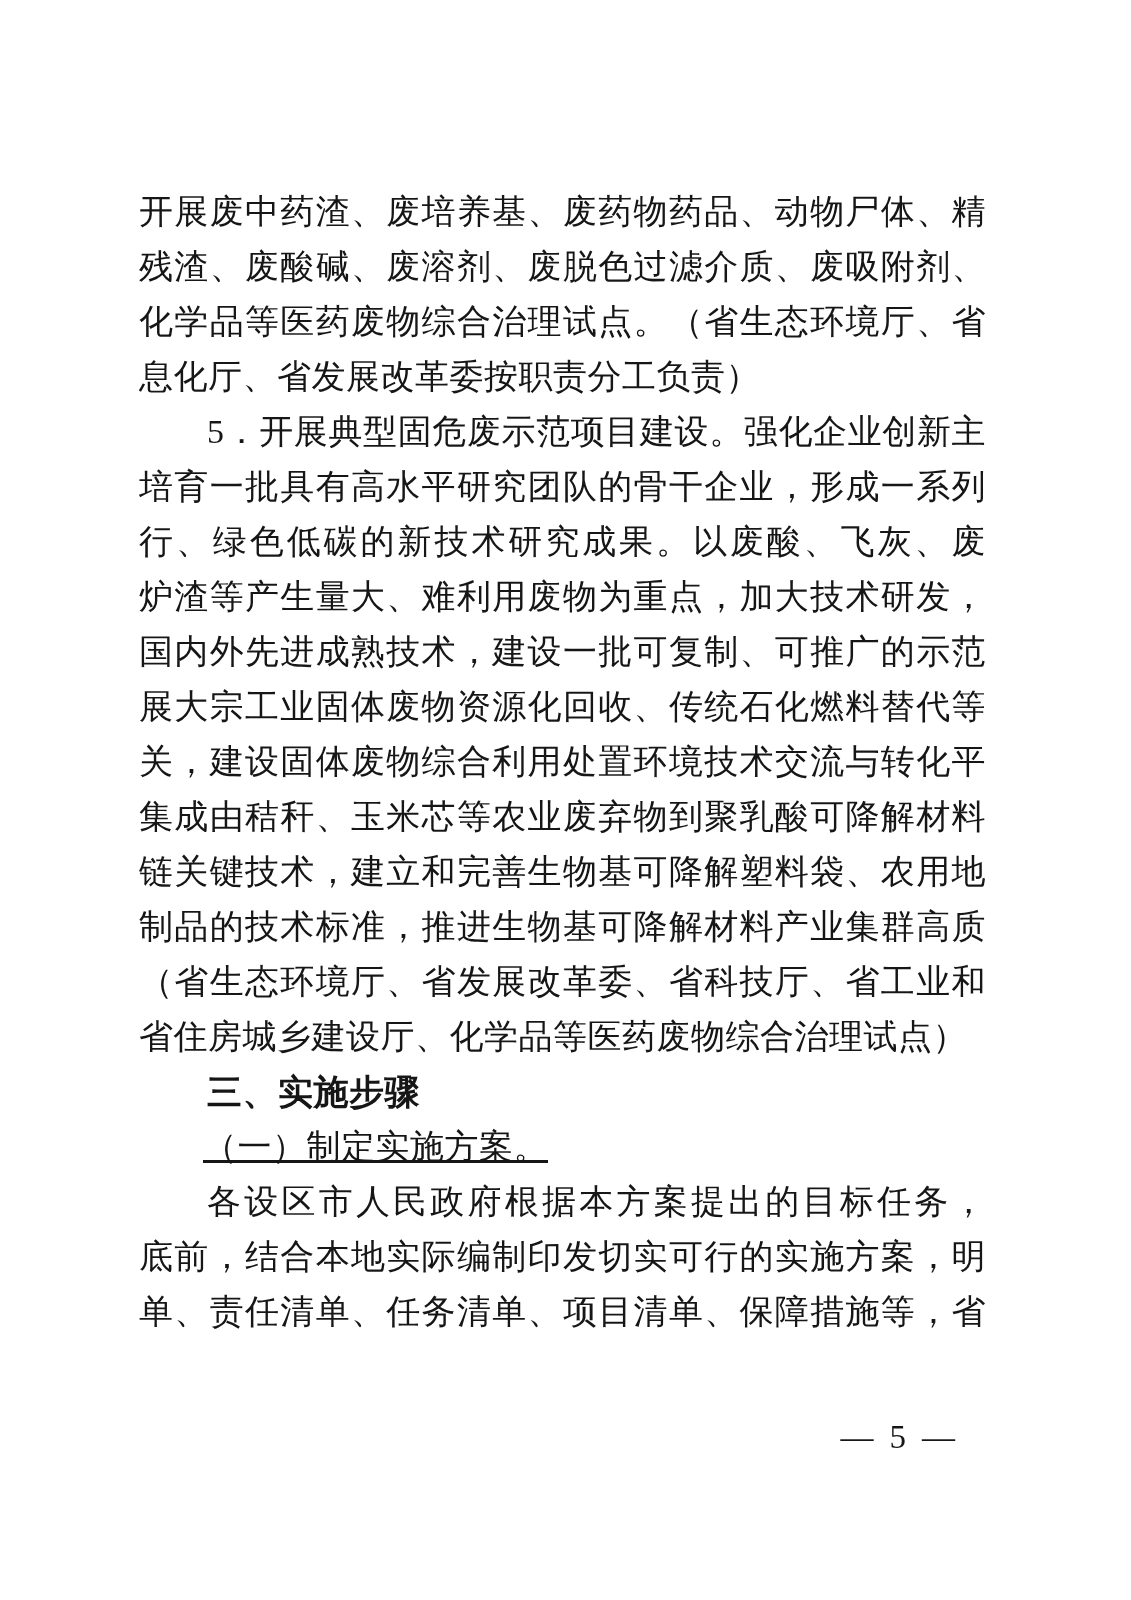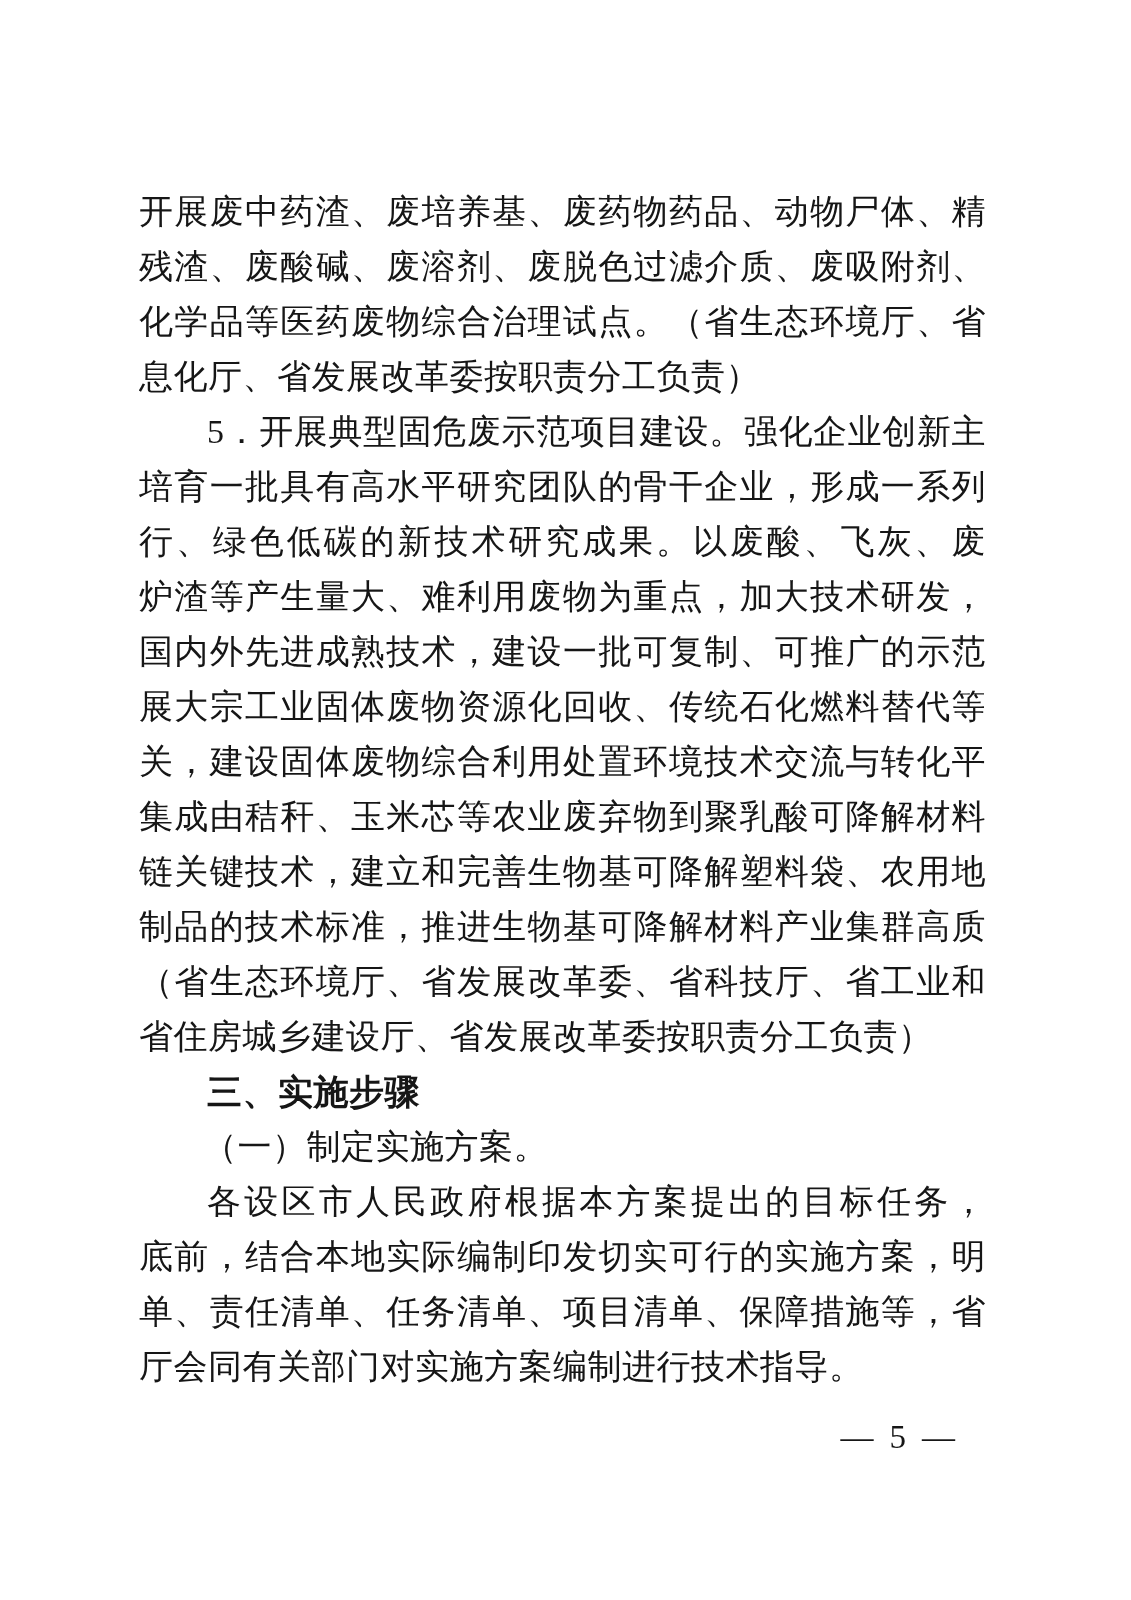--- a/index.html
+++ b/index.html
@@ -36,20 +36,21 @@
     font-weight: bold;
     font-size: 35px;
     text-align: right;
     text-align-last: left;
     padding-left: 68px;
   }
   .line.subheading {
     text-align: right;
     text-align-last: left;
     padding-left: 64px;
+    text-decoration: underline;
   }
   .footer {
     position: absolute;
     top: 1412px;
     right: 176px;
     height: 50px;
     line-height: 50px;
     font-size: 33px;
     display: flex;
     align-items: center;
@@ -75,32 +76,31 @@
       <div class="line">培育一批具有高水平研究团队的骨干企业，形成一系列经济可</div>
       <div class="line">行、绿色低碳的新技术研究成果。以废酸、飞灰、废盐、生物质、</div>
       <div class="line">炉渣等产生量大、难利用废物为重点，加大技术研发，通过引进</div>
       <div class="line">国内外先进成熟技术，建设一批可复制、可推广的示范项目。开</div>
       <div class="line">展大宗工业固体废物资源化回收、传统石化燃料替代等技术攻</div>
       <div class="line">关，建设固体废物综合利用处置环境技术交流与转化平台。研发</div>
       <div class="line">集成由秸秆、玉米芯等农业废弃物到聚乳酸可降解材料的全产业</div>
       <div class="line">链关键技术，建立和完善生物基可降解塑料袋、农用地膜等终端</div>
       <div class="line">制品的技术标准，推进生物基可降解材料产业集群高质量发展。</div>
       <div class="line">（省生态环境厅、省发展改革委、省科技厅、省工业和信息化厅、</div>
-      <div class="line last">省住房城乡建设厅、省发展改革委按职责分工负责）</div>
+      <div class="line last">省住房城乡建设厅、化学品等医药废物综合治理试点）</div>
     </div>
 
     <div class="line heading">三、实施步骤</div>
 
     <div class="line subheading">（一）制定实施方案。</div>
 
     <div class="para">
       <div class="line indent">各设区市人民政府根据本方案提出的目标任务，2022年7月</div>
       <div class="line">底前，结合本地实际编制印发切实可行的实施方案，明确目标清</div>
       <div class="line">单、责任清单、任务清单、项目清单、保障措施等，省生态环境</div>
-      <div class="line last">厅会同有关部门对实施方案编制进行技术指导。</div>
     </div>
 
   </div>
 
   <div class="footer">
     <span>—</span>
     <span>5</span>
     <span>—</span>
   </div>
 </div>

